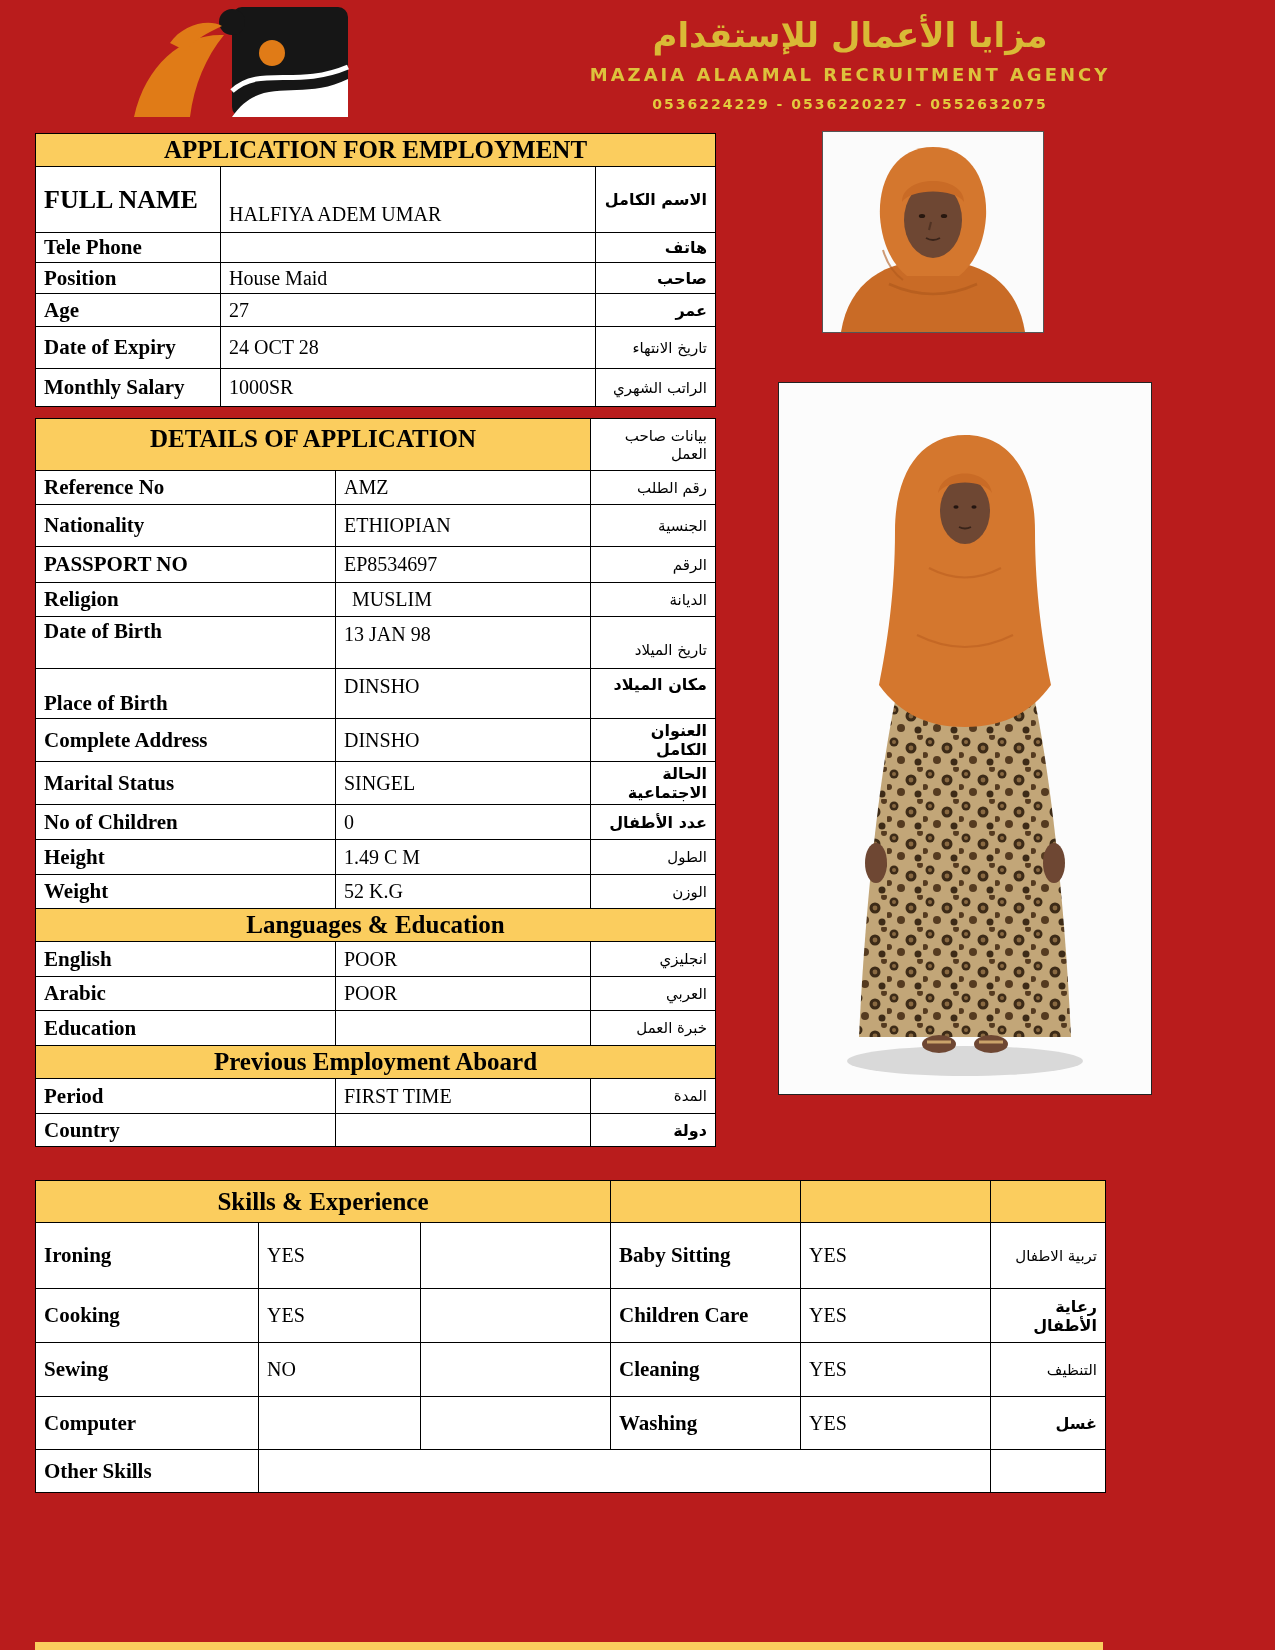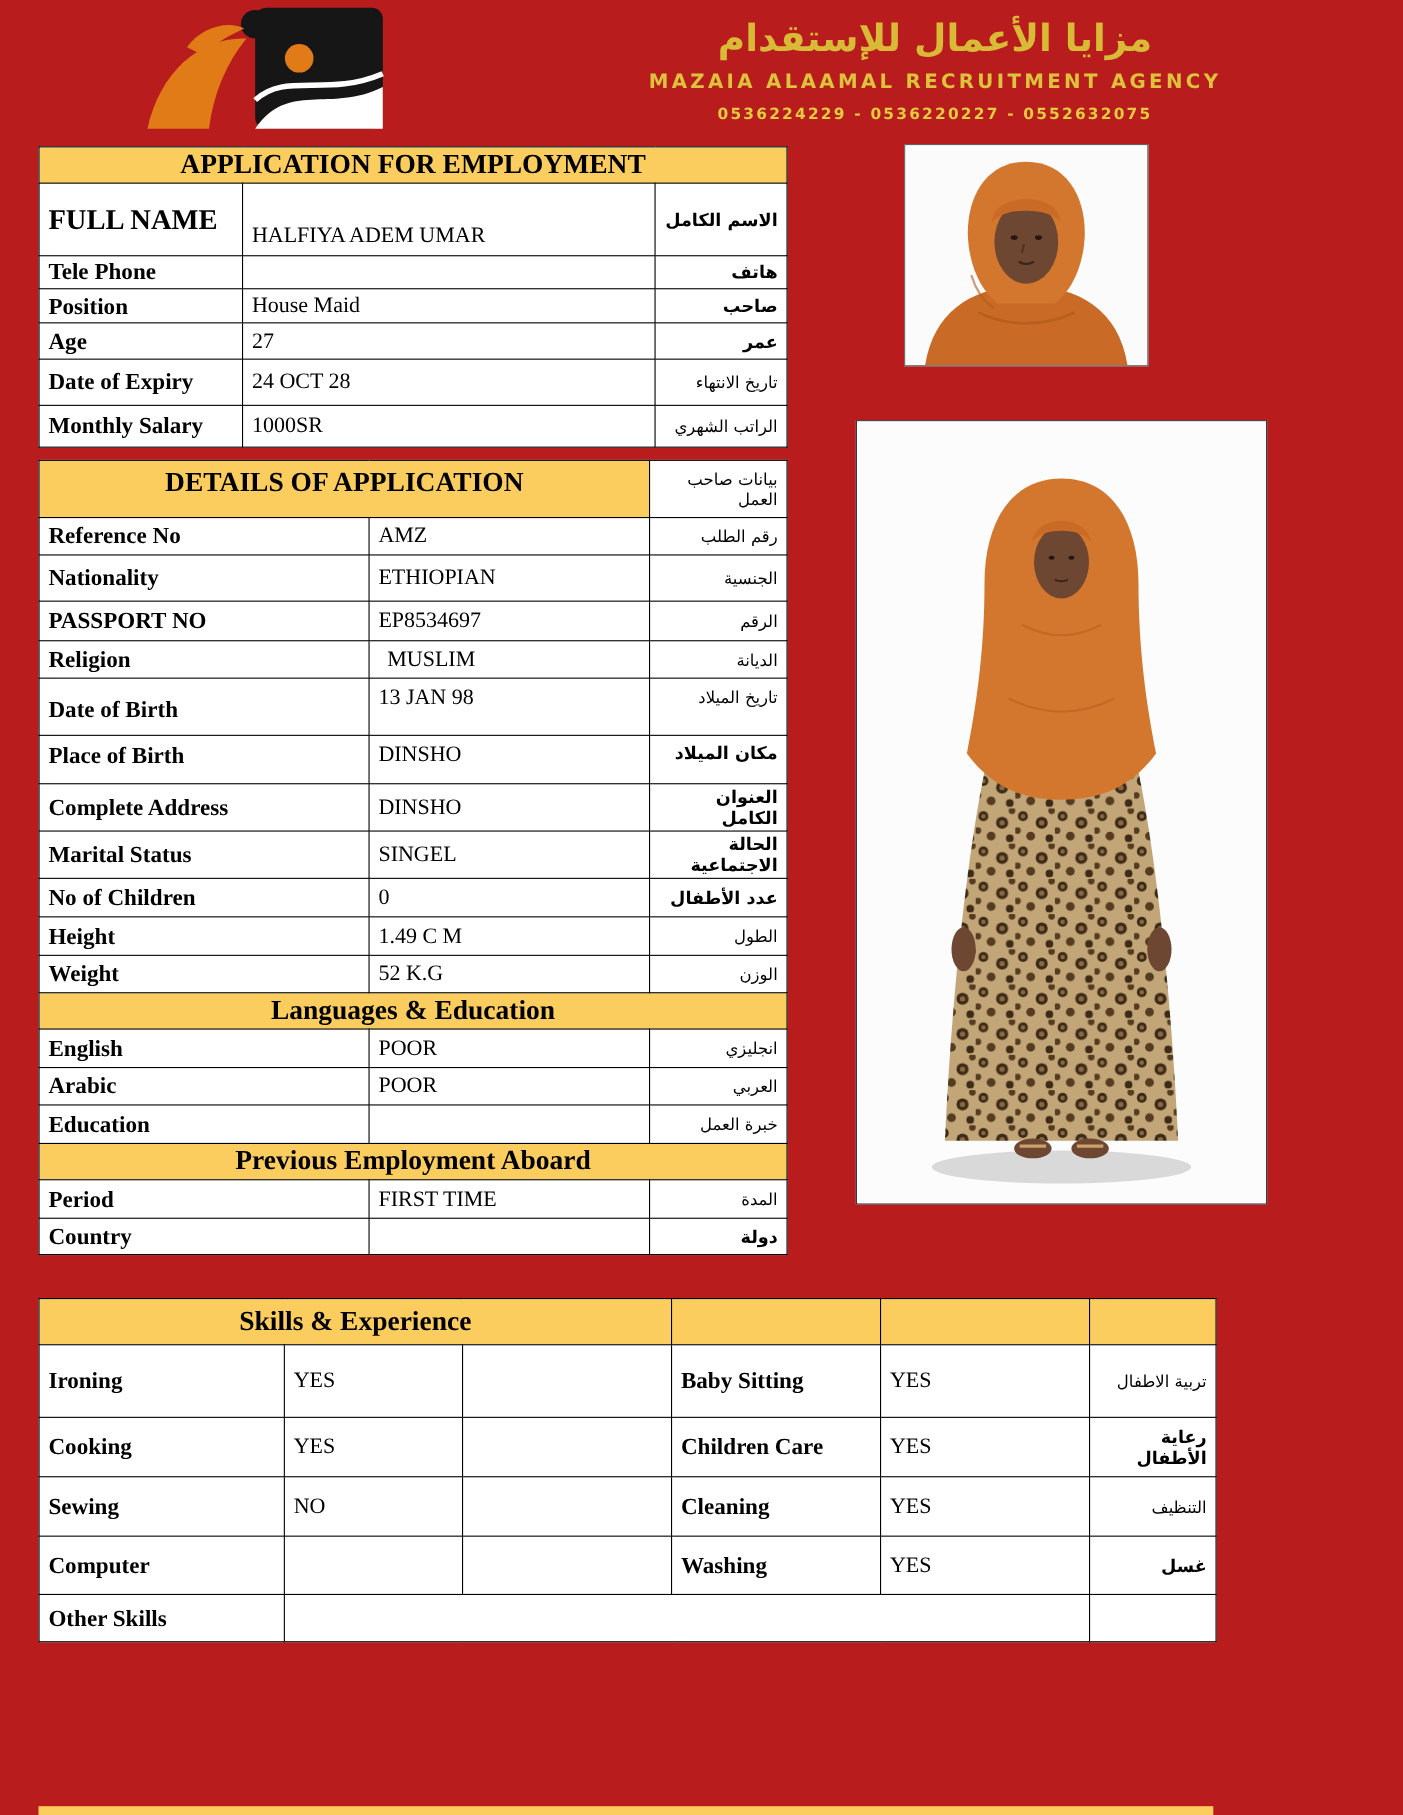--- a/index.html
+++ b/index.html
@@ -184,26 +184,26 @@
       <td class="lbl">PASSPORT NO</td>
       <td class="val">EP8534697</td>
       <td class="ar" dir="rtl">الرقم</td>
     </tr>
     <tr style="height:34px">
       <td class="lbl">Religion</td>
       <td class="val" style="padding-left:16px;">MUSLIM</td>
       <td class="ar" dir="rtl">الديانة</td>
     </tr>
     <tr style="height:52px">
-      <td class="lbl" style="vertical-align:top;padding-top:16px;">Date of Birth</td>
+      <td class="lbl" style="vertical-align:top;padding-top:2px;">Date of Birth</td>
       <td class="val" style="vertical-align:top;padding-top:6px;">13 JAN 98</td>
-      <td class="ar" dir="rtl" style="vertical-align:top;padding-top:8px;">تاريخ الميلاد</td>
+      <td class="ar" dir="rtl" style="vertical-align:top;padding-top:24px;">تاريخ الميلاد</td>
     </tr>
     <tr style="height:44px">
-      <td class="lbl" style="vertical-align:top;padding-top:6px;">Place of Birth</td>
+      <td class="lbl" style="vertical-align:top;padding-top:22px;">Place of Birth</td>
       <td class="val" style="vertical-align:top;padding-top:6px;">DINSHO</td>
       <td class="ar ar-b" dir="rtl" style="vertical-align:top;padding-top:6px;">مكان الميلاد</td>
     </tr>
     <tr style="height:36px">
       <td class="lbl">Complete Address</td>
       <td class="val">DINSHO</td>
       <td class="ar ar-b" dir="rtl">العنوان الكامل</td>
     </tr>
     <tr style="height:35px">
       <td class="lbl">Marital Status</td>

